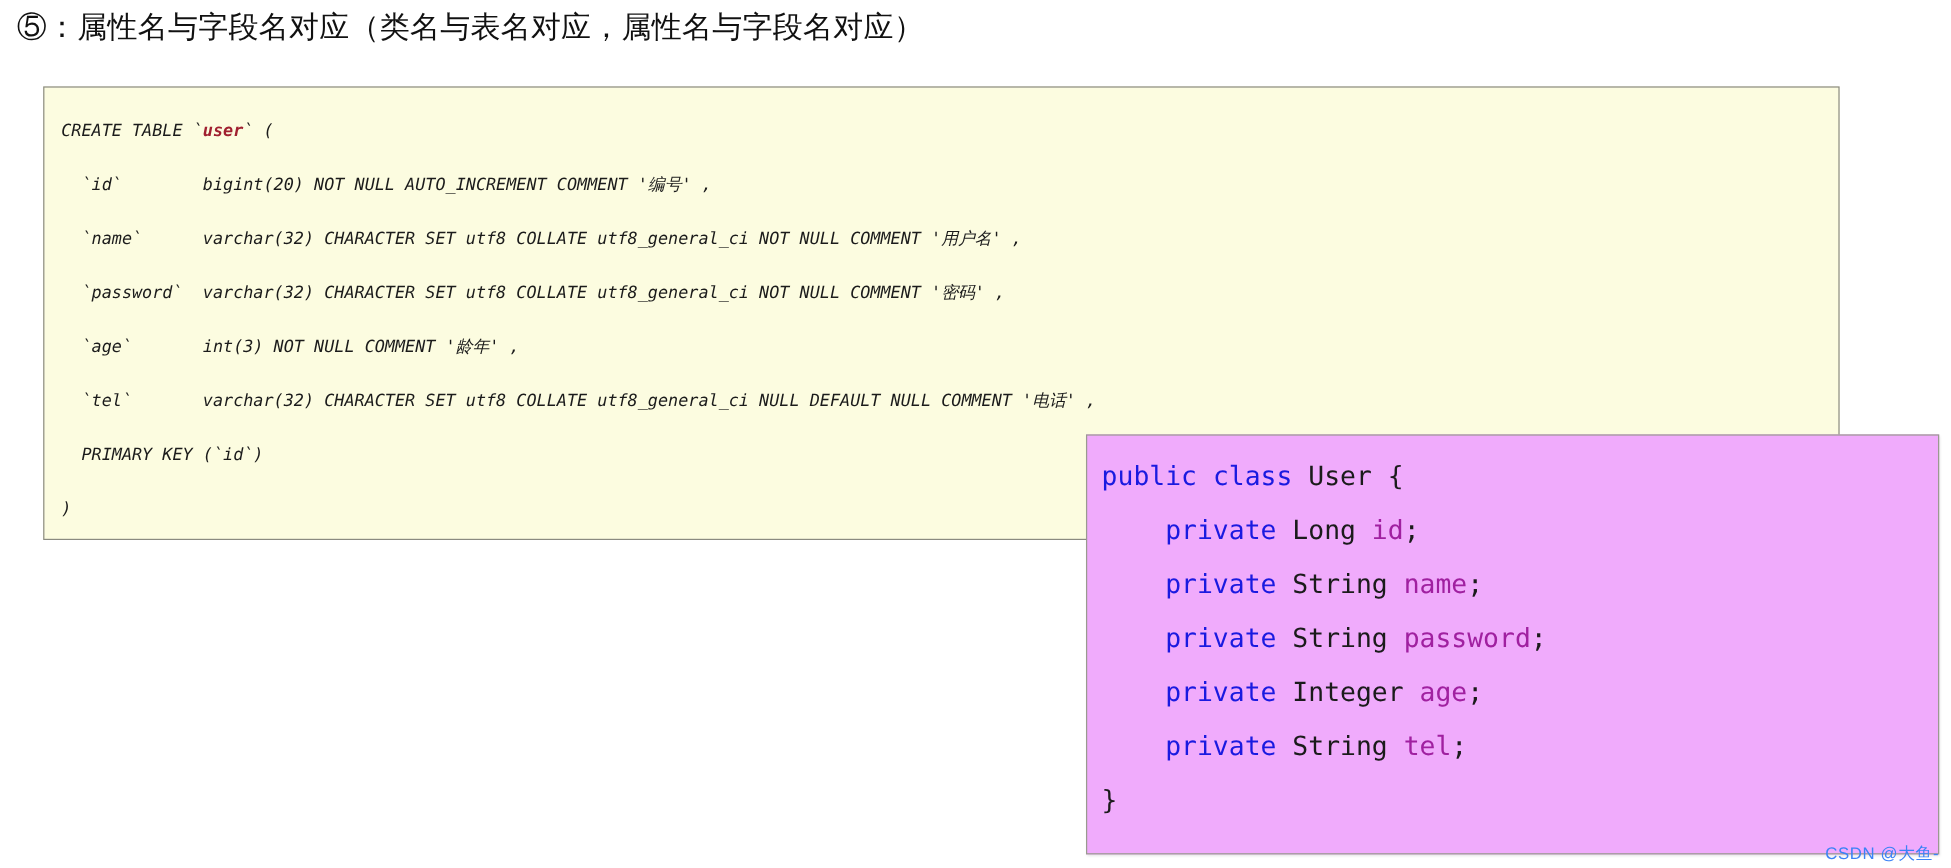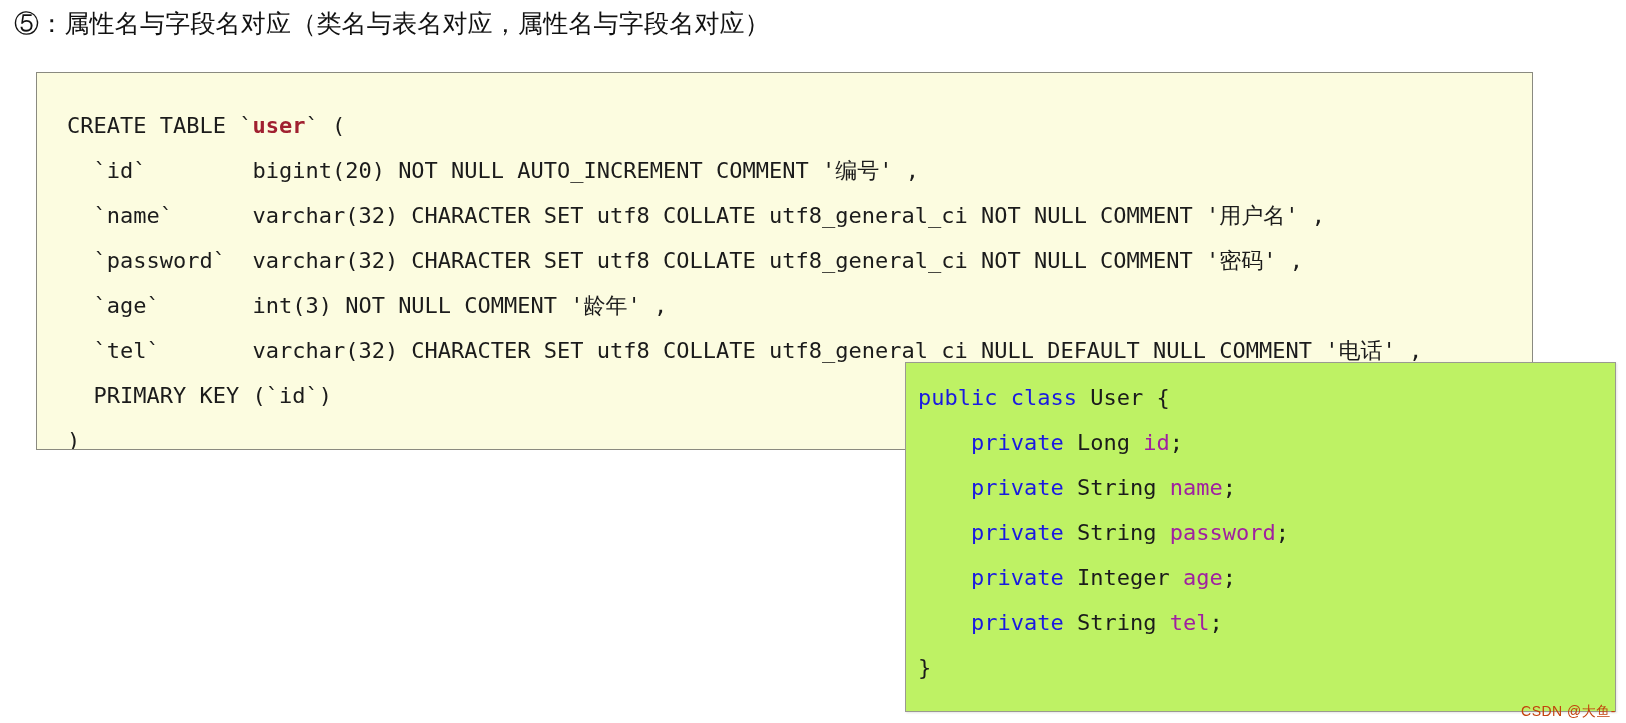--- a/index.html
+++ b/index.html
@@ -37,40 +37,41 @@
     height: 378px;
     box-sizing: border-box;
     background: #fcfce0;
     border: 1px solid #8a8a80;
     overflow: hidden;
   }
   #sql-code {
     position: absolute;
     left: 14px;
     top: 14px;
-    margin: 16px;
+    margin: 0;
     font-family: "DejaVu Sans Mono", "Liberation Mono", monospace;
-    font-size: 22px;
+    font-size: 14px;
     line-height: 45px;
     color: #1b1b1b;
     white-space: pre;
     letter-spacing: 0px;
+    font-style: italic;
   }
   .sql-line { display: block; white-space: pre; }
   .tbl-name { color: #a02030; font-weight: bold; }
 
   
   #java-block {
     position: absolute;
     left: 905px;
     top: 362px;
     width: 711px;
     height: 350px;
     box-sizing: border-box;
-    background: #bef264;
+    background: #f0abfc;
     border: 1px solid #9a9a90;
     box-shadow: 1px 1px 2px rgba(0,0,0,0.10);
     overflow: hidden;
   }
   #java-code {
     position: absolute;
     left: 12px;
     top: 12px;
     margin: 0;
     font-family: "DejaVu Sans Mono", "Liberation Mono", monospace;
@@ -84,21 +85,21 @@
   .fld  { color: #a020a0; }
   .typ  { color: #1b1b1b; }
 
   
   #watermark {
     position: absolute;
     right: 10px;
     bottom: 2px;
     font-family: "Liberation Sans", sans-serif;
     font-size: 14px;
-    color: #c2410c;
+    color: #3b82f6;
     white-space: nowrap;
     letter-spacing: 0.5px;
   }
 </style>
 </head>
 <body>
 
 <div id="heading">
   <span>⑤：属性名与字段名对应（类名与表名对应，属性名与字段名对应）</span>
 </div>

